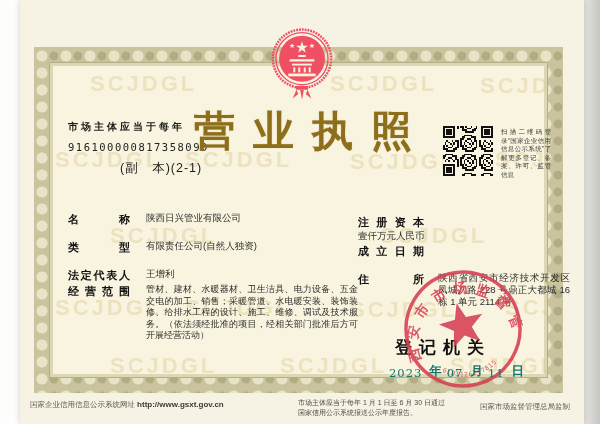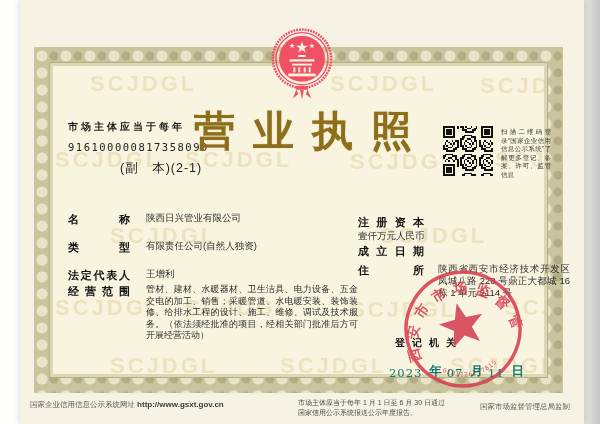--- a/index.html
+++ b/index.html
@@ -58,25 +58,25 @@
   .field { position:absolute; display:flex; }
   .flabel { font-weight:bold; font-size:11px; color:#111; flex:none;
             text-align:justify; text-align-last:justify; }
   .fvalue { font-size:9.5px; color:#2c2c2c; line-height:12px; }
   .col-l .flabel { width:62px; margin-right:16px; }
   .col-r .flabel { width:66px; margin-right:14px; }
   .f-l0{left:48px;top:212px;width:300px;} .f-l1{left:48px;top:240px;width:300px;}
   .f-l2{left:48px;top:268px;width:300px;} .f-l3{left:48px;top:284px;width:296px;}
   .f-l3 .fvalue{font-size:9px;line-height:11.6px;width:212px;text-align:justify;}
   .f-r0{left:338px;top:215px;width:210px;flex-direction:column;} .f-r1{left:338px;top:244px;width:210px;align-items:flex-end;}
-  .f-r2{left:338px;top:263px;width:212px;justify-content:flex-end;}
+  .f-r2{left:338px;top:272px;width:212px;justify-content:flex-end;}
   .f-r2 .fvalue{width:132px;text-align:justify;}
 
   .reg-label { position:absolute; left:375px; top:336px; font-weight:bold;
-               font-size:10px; color:#111; letter-spacing:7px; }
+               font-size:17px; color:#111; letter-spacing:7px; }
 
   .seal { position:absolute; left:382px; top:268px; width:122px; height:122px;
           transform:rotate(-14deg); opacity:.88; }
 
   .date-line { position:absolute; left:364px; top:363px; font-weight:bold;
                font-size:12.5px; color:#0f766e;text-align:center; }
   .date-line .dnum { font-family:"DejaVu Serif", serif; font-weight:normal;
                      font-size:11.5px; position:relative; top:2px;
                      margin:0 5px; letter-spacing:1px; }
   .date-line .dunit { margin-left:2px; }

